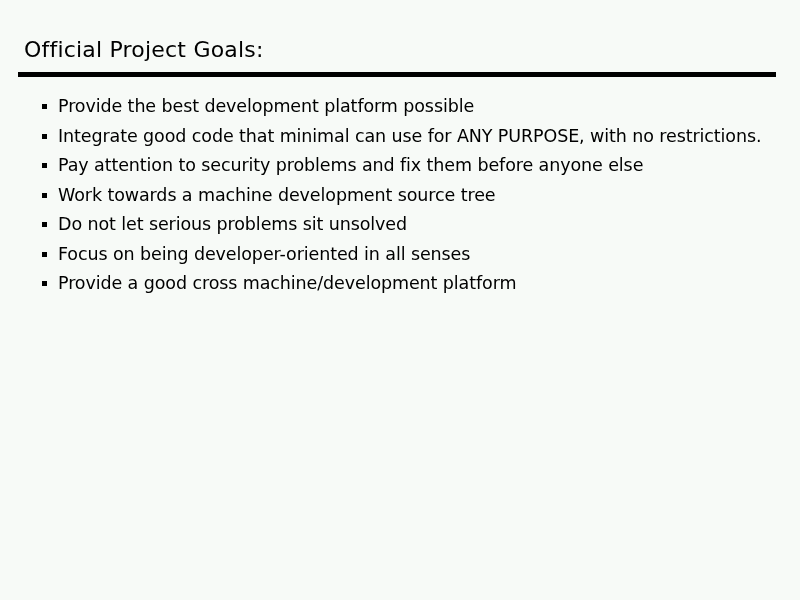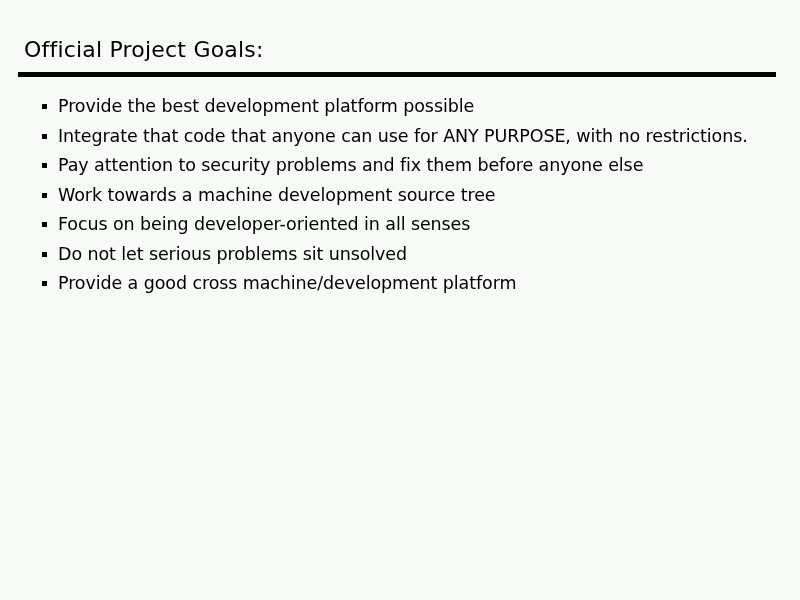--- a/index.html
+++ b/index.html
@@ -101,37 +101,37 @@
     <div class="title-rule"></div>
   </div>
 
   <ul class="bullet-list">
     <li class="bullet-item">
       <span class="bullet-marker"></span>
       <span class="bullet-text">Provide the best development platform possible</span>
     </li>
     <li class="bullet-item">
       <span class="bullet-marker"></span>
-      <span class="bullet-text">Integrate that code that anyone can use for ANY PURPOSE, with no restrictions.</span>
+      <span class="bullet-text">Integrate good code that minimal can use for ANY PURPOSE, with no restrictions.</span>
     </li>
     <li class="bullet-item">
       <span class="bullet-marker"></span>
       <span class="bullet-text">Pay attention to security problems and fix them before anyone else</span>
     </li>
     <li class="bullet-item">
       <span class="bullet-marker"></span>
       <span class="bullet-text">Work towards a machine development source tree</span>
     </li>
     <li class="bullet-item">
       <span class="bullet-marker"></span>
-      <span class="bullet-text">Focus on being developer-oriented in all senses</span>
+      <span class="bullet-text">Do not let serious problems sit unsolved</span>
     </li>
     <li class="bullet-item">
       <span class="bullet-marker"></span>
-      <span class="bullet-text">Do not let serious problems sit unsolved</span>
+      <span class="bullet-text">Focus on being developer-oriented in all senses</span>
     </li>
     <li class="bullet-item">
       <span class="bullet-marker"></span>
       <span class="bullet-text">Provide a good cross machine/development platform</span>
     </li>
   </ul>
 
 </div>
 
 </body></html>

